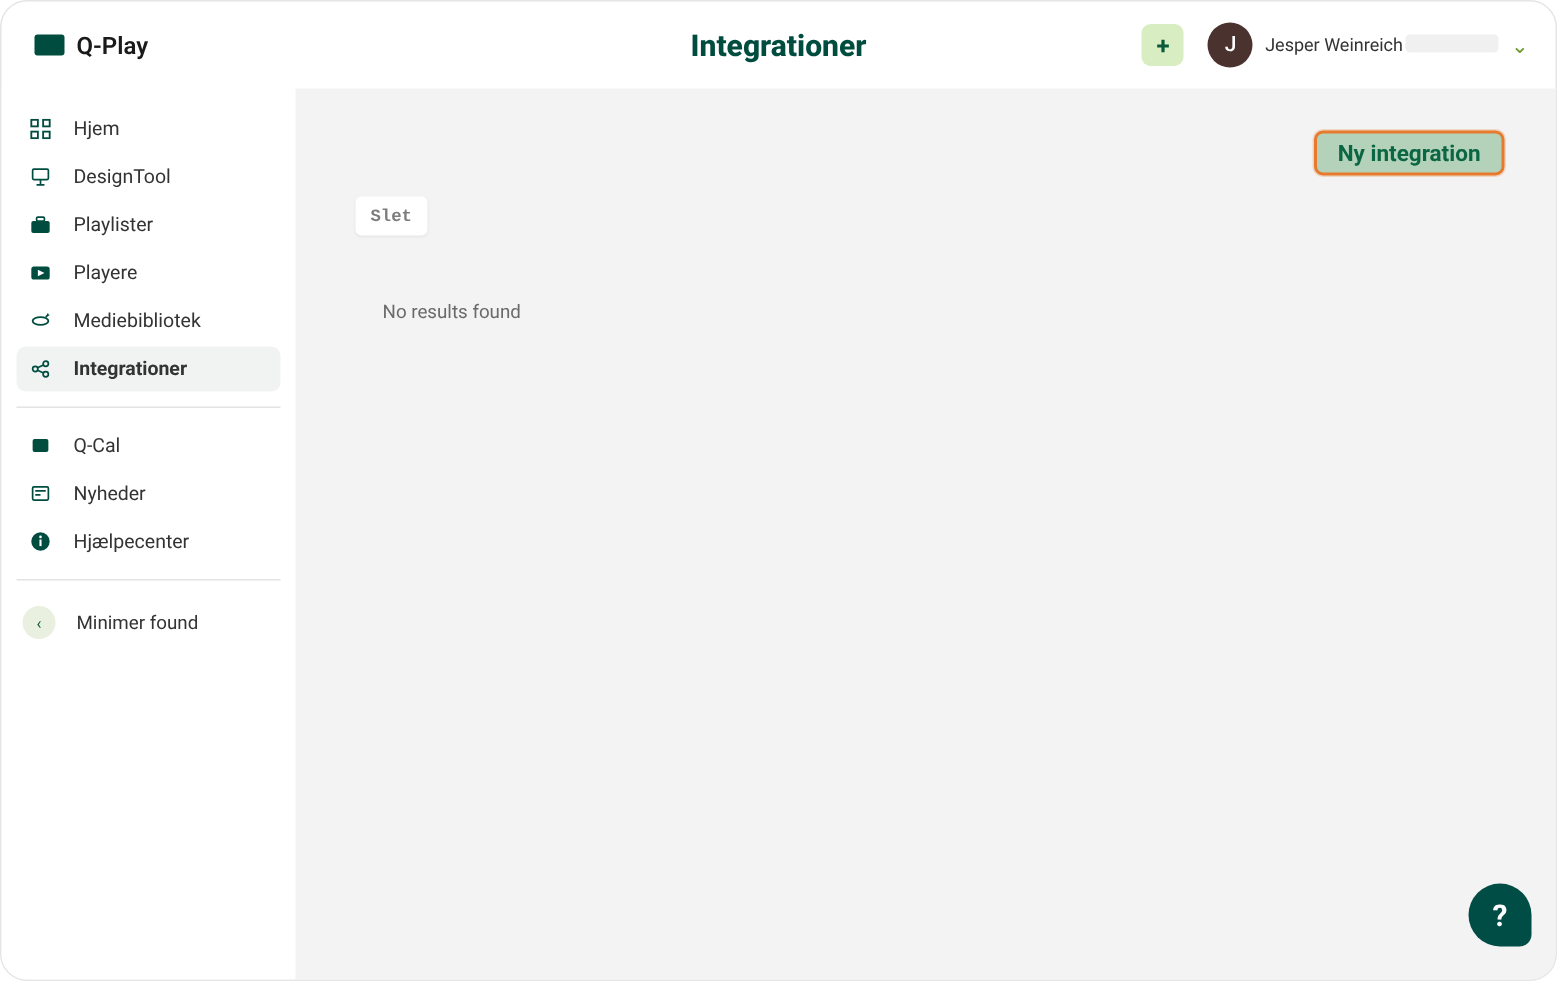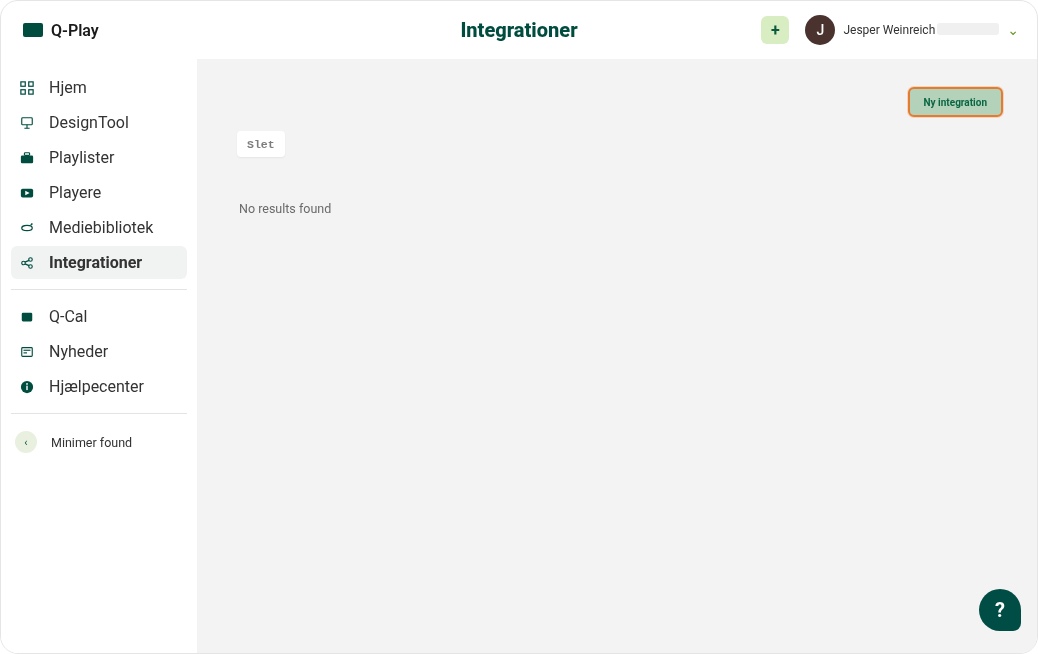--- a/index.html
+++ b/index.html
@@ -118,21 +118,21 @@
     .sidebar {
       width: 196px;
       padding: 12px 10px;
       background: #fff;
     }
     .nav-item {
       display: flex;
       align-items: center;
       gap: 14px;
       padding: 7px 8px;
-      font-size: 16px;
+      font-size: 13px;
       color: #333;
       border-radius: 6px;
       cursor: pointer;
       margin-bottom: 2px;
     }
     .nav-item.active {
       background: #f1f3f2;
       font-weight: 700;
     }
     .nav-icon {
@@ -179,21 +179,21 @@
     .new-integration-btn {
       position: absolute;
       top: 28px;
       right: 34px;
       height: 30px;
       padding: 0 14px;
       background: #b3d2b9;
       border: 2px solid #e67a2e;
       border-radius: 6px;
       color: #0b6644;
-      font-size: 10px;
+      font-size: 15px;
       font-weight: 700;
       cursor: pointer;
       display: flex;
       align-items: center;
       box-shadow: 0 0 0 1px rgba(230,122,46,0.25);
     }
     .slet-btn {
       display: inline-flex;
       align-items: center;
       height: 26px;
@@ -206,21 +206,21 @@
       cursor: pointer;
       margin-top: 44px;
       margin-left: 6px;
       box-shadow: 0 1px 2px rgba(0,0,0,0.06);
       font-family: Liberation Mono, monospace;
     }
     .no-results {
       font-size: 12.5px;
       color: #6a6a6a;
       margin-top: 44px;
-      margin-left: 8px;
+      margin-left: 24px;
     }
     .help-fab {
       position: absolute;
       bottom: 22px;
       right: 16px;
       width: 42px;
       height: 42px;
       border-radius: 50% 50% 50% 50%;
       border-bottom-right-radius: 8px;
       background: #004d46;

